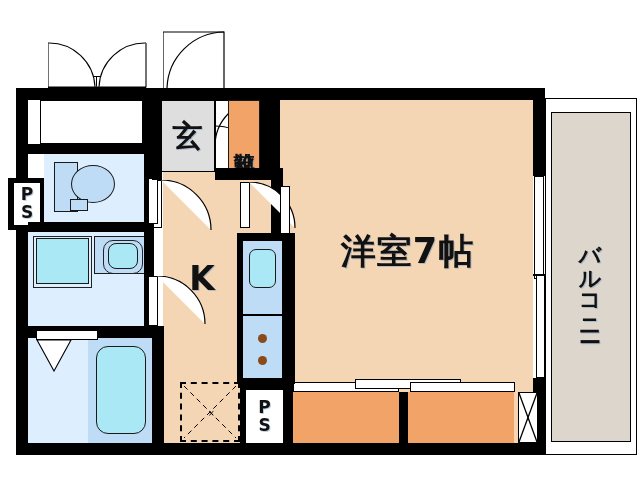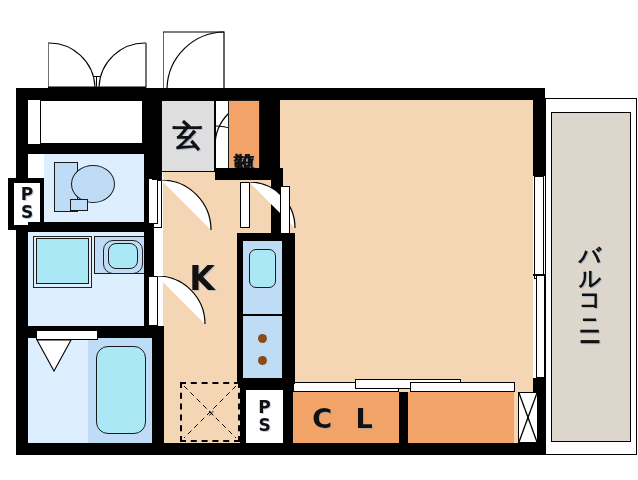--- a/index.html
+++ b/index.html
@@ -83,34 +83,34 @@
 
   <div class="abs wall" style="left:16px; top:443px; width:529px; height:12px;"></div>
 
   <div class="abs wall" style="left:16px; top:88px; width:12px; height:367px;"></div>
 
   <div class="abs wall" style="left:533px; top:88px; width:12px; height:88px;"></div>
 
   <div class="abs wall" style="left:533px; top:378px; width:12px; height:77px;"></div>
 
   <div class="abs room" style="left:280px; top:100px; width:253px; height:343px;"></div>
+  <div class="abs lbl lbl-room" style="left:300px; top:228px; width:215px; height:46px;">洋室7帖</div>
 
   <div class="abs slid" style="left:534px; top:176px; width:10px; height:103px;"></div>
   <div class="abs slid" style="left:536px; top:275px; width:9px; height:103px;"></div>
   <div class="abs wall" style="left:533px; top:274px; width:12px; height:2px;"></div>
 
   <div class="abs closet" style="left:293px; top:392px; width:106px; height:51px;"></div>
   <div class="abs closet" style="left:408px; top:392px; width:106px; height:51px;"></div>
 
   <div class="abs wall" style="left:399px; top:392px; width:9px; height:51px;"></div>
 
   <div class="abs slid" style="left:293px; top:382px; width:106px; height:10px;"></div>
   <div class="abs slid" style="left:355px; top:379px; width:106px; height:10px;"></div>
   <div class="abs slid" style="left:410px; top:382px; width:105px; height:10px;"></div>
-  <div class="abs lbl lbl-cl" style="left:298px; top:400px; width:96px; height:36px;">C L</div>
 
   <div class="abs white" style="left:518px; top:392px; width:20px; height:51px; border:1px solid #000;"></div>
   <div class="arc" style="left:518px; top:392px;">
     <svg width="20" height="51">
       <line x1="1" y1="1" x2="19" y2="50" stroke="#000" stroke-width="1.3"></line>
       <line x1="19" y1="1" x2="1" y2="50" stroke="#000" stroke-width="1.3"></line>
     </svg>
   </div>
 
   <div class="abs room" style="left:163px; top:100px; width:120px; height:343px;"></div>

